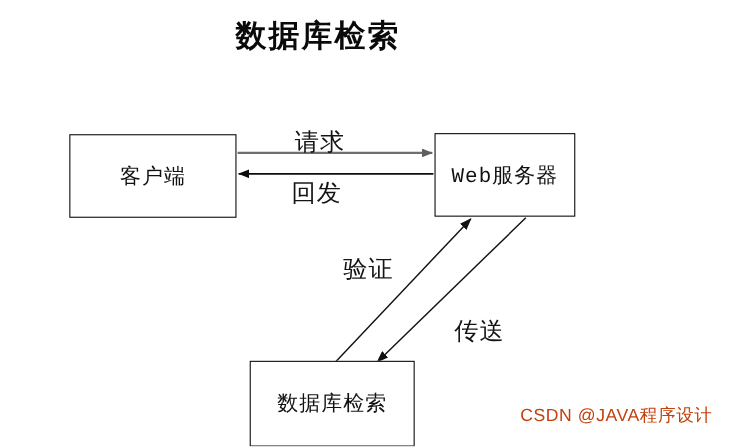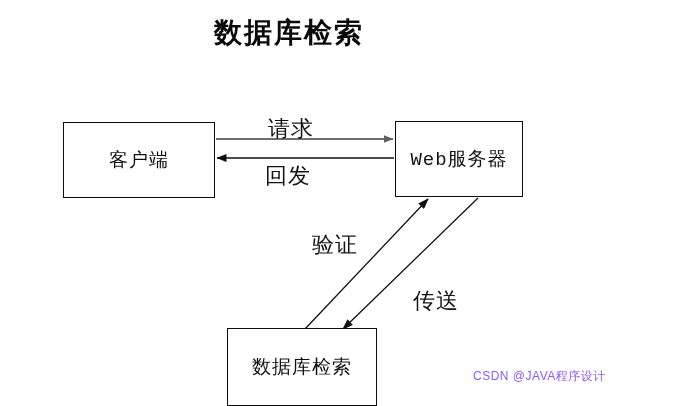--- a/index.html
+++ b/index.html
@@ -78,22 +78,22 @@
   }
   #label-request { left: 268px; top: 114px; }
   #label-postback { left: 265px; top: 161px; }
   #label-verify { left: 312px; top: 230px; }
   #label-transmit { left: 413px; top: 286px; }
   #watermark {
     position: absolute;
     left: 473px;
     top: 368px;
     font-family: "Liberation Sans", "DejaVu Sans", sans-serif;
-    font-size: 12px;
-    color: #8b5cf6;
+    font-size: 16px;
+    color: #c2410c;
     white-space: nowrap;
     letter-spacing: 0.5px;
   }
 </style>
 </head>
 <body>
 
 <div id="canvas">
 
   <div id="page-title">数据库检索</div>

